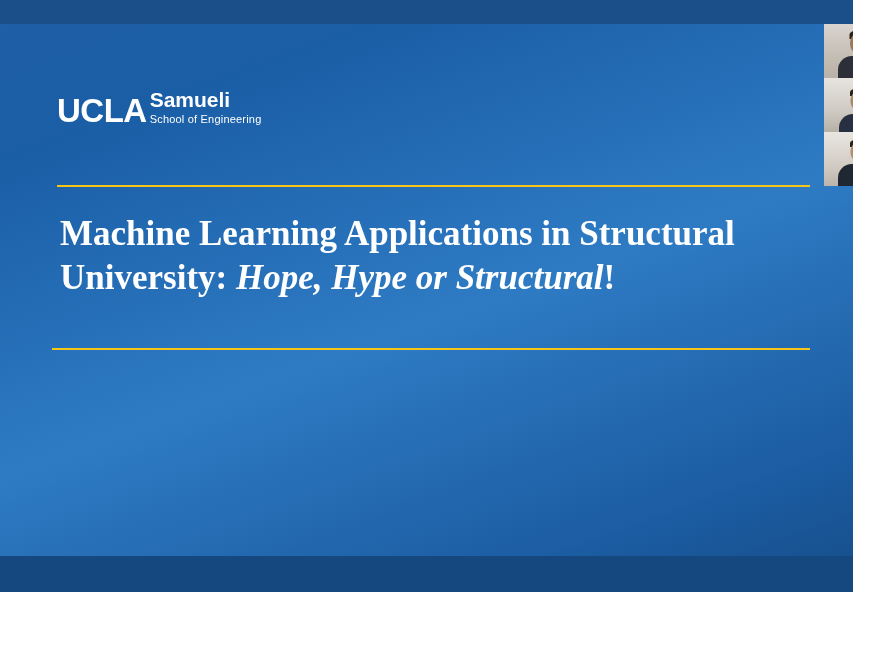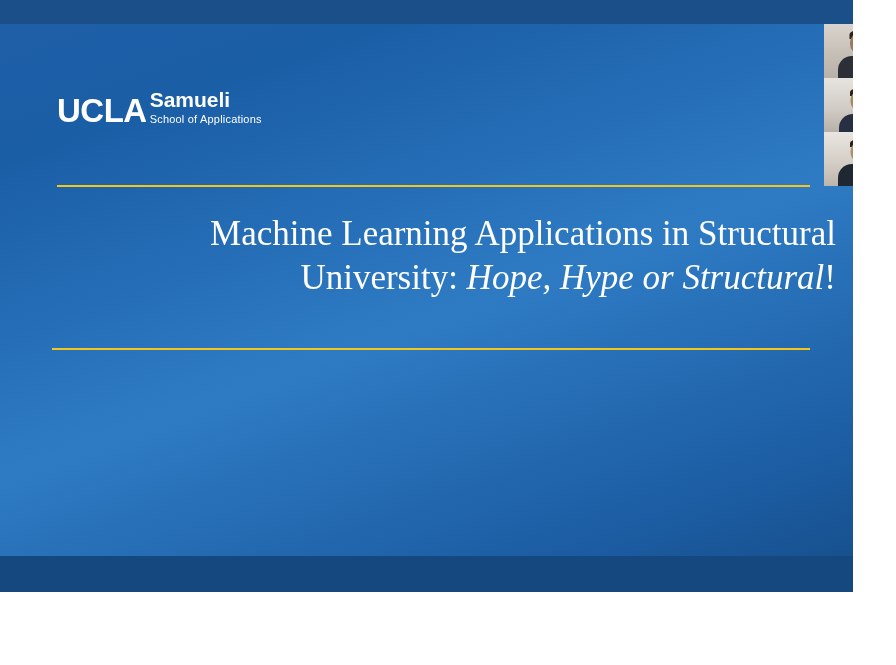--- a/index.html
+++ b/index.html
@@ -92,26 +92,26 @@
   }
   #rule-top { left: 57px; top: 185px; width: 753px; }
   #rule-bottom { left: 52px; top: 348px; width: 758px; }
 
   
   #title-block {
     position: absolute;
     left: 60px;
     top: 212px;
     width: 776px;
-    text-align: right;
+    text-align: left;
     color: #ffffff;
     font-family: "Liberation Serif", serif;
     font-size: 35px;
     line-height: 1.25;
-    font-weight: normal;
+    font-weight: bold;
   }
   #title-line1 { display: block; }
   #title-line2 { display: block; }
   .title-italic {
     font-style: italic;
   }
 
   
   #author-block {
     position: absolute;
@@ -198,21 +198,21 @@
 
   <div id="slide">
 
     <div id="slide-topbar"></div>
     <div id="slide-bottombar"></div>
 
     <div id="ucla-logo">
       <div id="ucla-word">UCLA</div>
       <div id="ucla-sub">
         <div id="ucla-samueli">Samueli</div>
-        <div id="ucla-school">School of Applications</div>
+        <div id="ucla-school">School of Engineering</div>
       </div>
     </div>
 
     <div class="gold-rule" id="rule-top"></div>
 
     <div id="title-block">
       <span id="title-line1">Machine Learning Applications in Structural</span>
       <span id="title-line2"><span>University: </span><span class="title-italic">Hope, Hype or Structural</span><span>!</span></span>
     </div>
 

